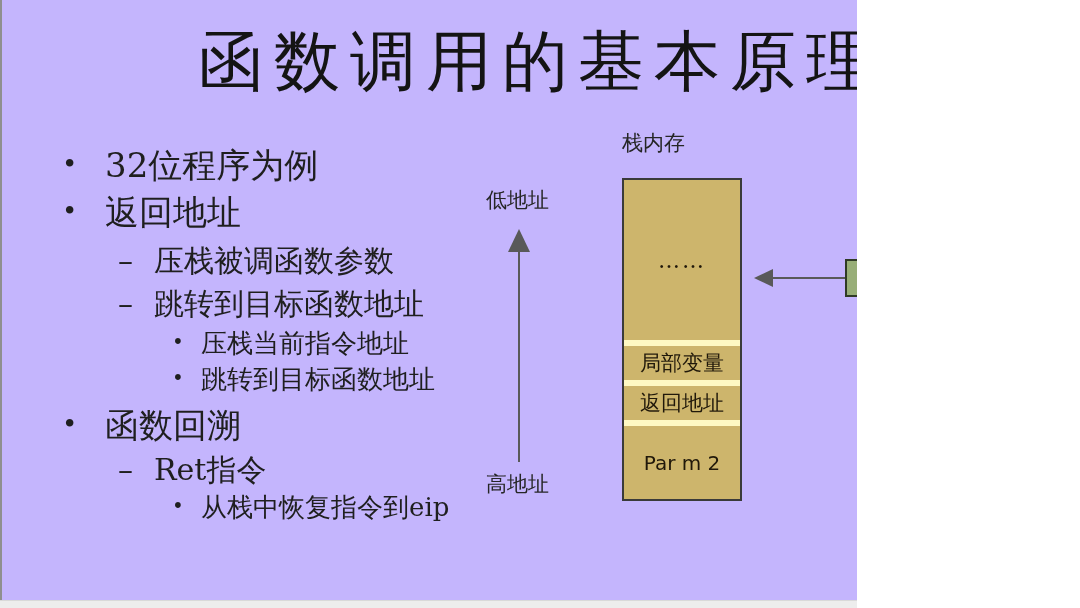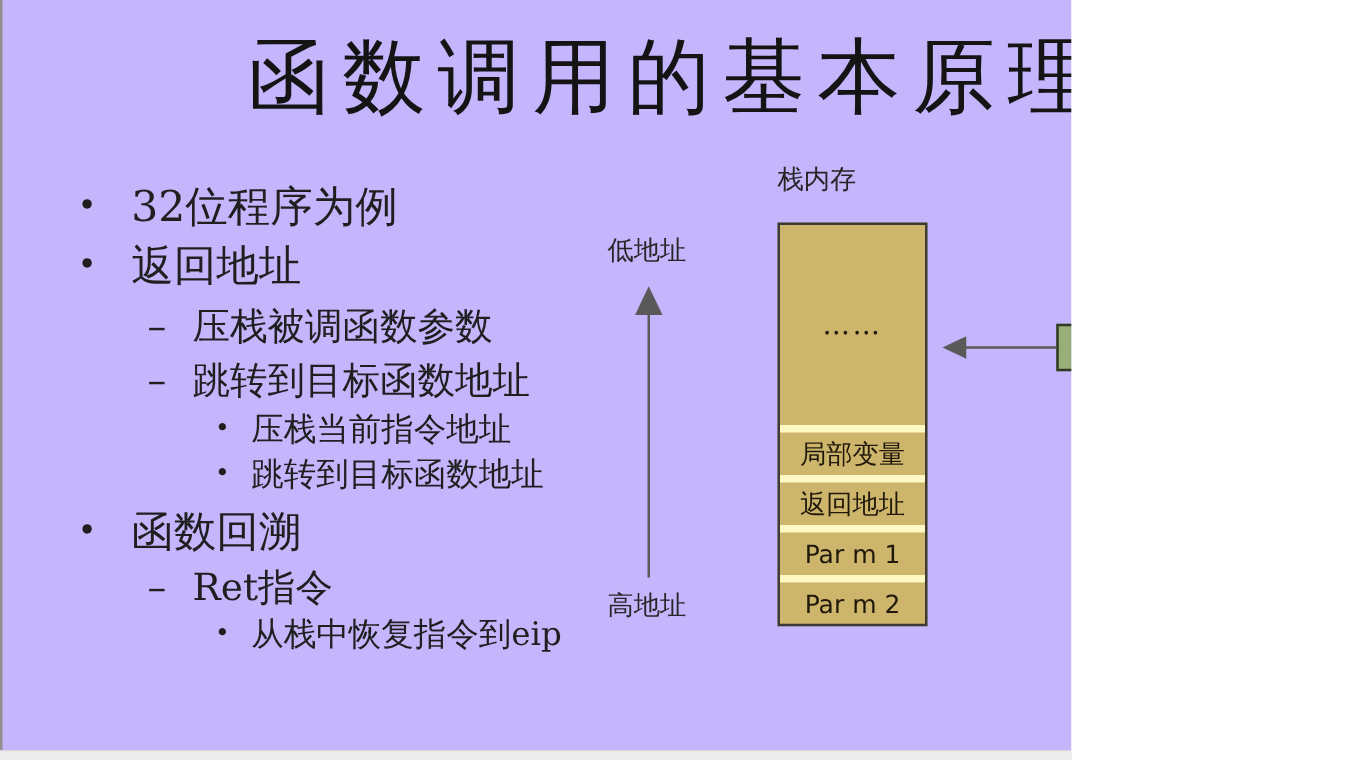--- a/index.html
+++ b/index.html
@@ -96,21 +96,20 @@
   <div class="small-label" style="left:486px;top:186px">低地址</div>
   <div class="v-arrow-head"></div>
   <div class="v-arrow-line"></div>
   <div class="small-label" style="left:486px;top:470px">高地址</div>
 
   <div class="small-label" style="left:622px;top:129px;width:120px;">栈内存</div>
   <div class="stack-box">
     <div class="cell first ellipsis">……</div>
     <div class="cell h40">局部变量</div>
     <div class="cell h40">返回地址</div>
-    <div class="cell h40 latin">Par m 1</div>
     <div class="cell last latin">Par m 2</div>
   </div>
 
   <div class="ptr-head"></div>
   <div class="ptr-line"></div>
   <div class="ptr-box">栈顶指针</div>
 
   <div class="bottom-bar"></div>
 </div>
 

